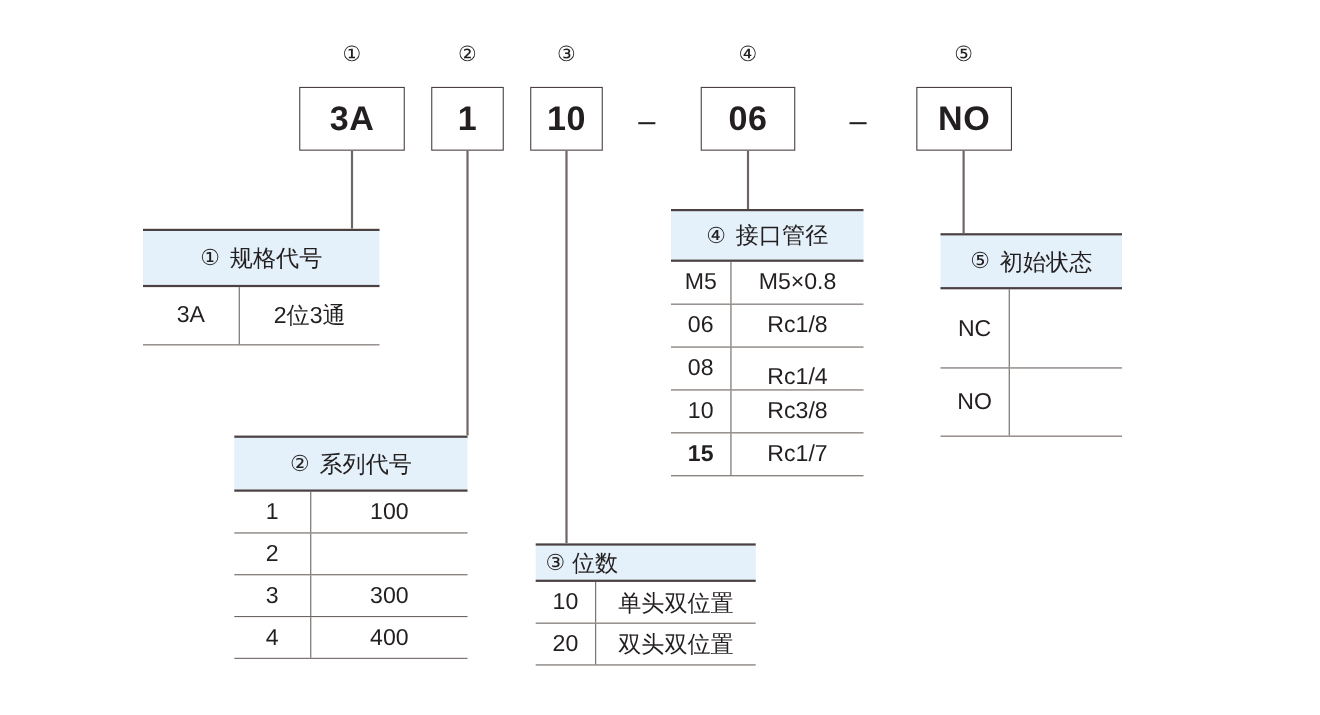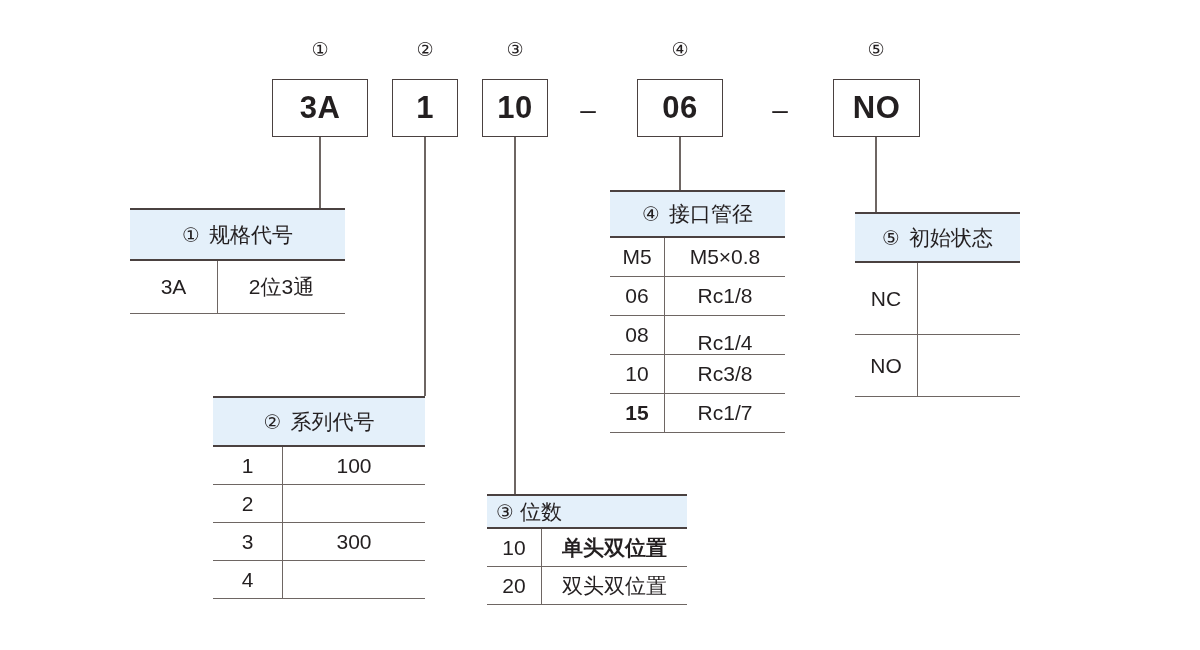--- a/index.html
+++ b/index.html
@@ -155,33 +155,34 @@
       </div>
       <div class="row" style="height:38px;">
         <div class="c1" style="width:70px;">2</div>
       </div>
       <div class="row" style="height:38px;">
         <div class="c1" style="width:70px;">3</div>
         <div class="c2" style="width:142px;">300</div>
       </div>
       <div class="row" style="height:38px;">
         <div class="c1" style="width:70px;">4</div>
+        <div class="c2" style="width:142px;">400</div>
       </div>
     </div>
   </div>
 
   <div class="legend" style="left:487px; top:494px; width:200px;">
     <div class="hdr left" style="height:35px;">
       <span class="num">③</span>
       <span>位数</span>
     </div>
     <div class="rows">
       <div class="row" style="height:38px;">
         <div class="c1" style="width:55px;">10</div>
-        <div class="c2" style="width:145px;font-weight:bold;">单头双位置</div>
+        <div class="c2" style="width:145px;">单头双位置</div>
       </div>
       <div class="row" style="height:38px;">
         <div class="c1" style="width:55px;">20</div>
         <div class="c2" style="width:145px;">双头双位置</div>
       </div>
     </div>
   </div>
 
   <div class="legend" style="left:610px; top:190px; width:175px;">
     <div class="hdr center" style="height:48px;">

